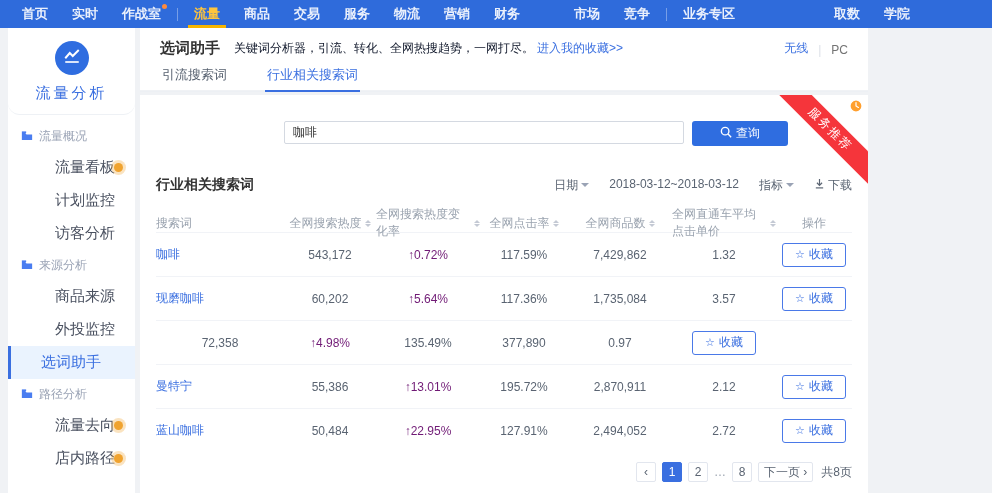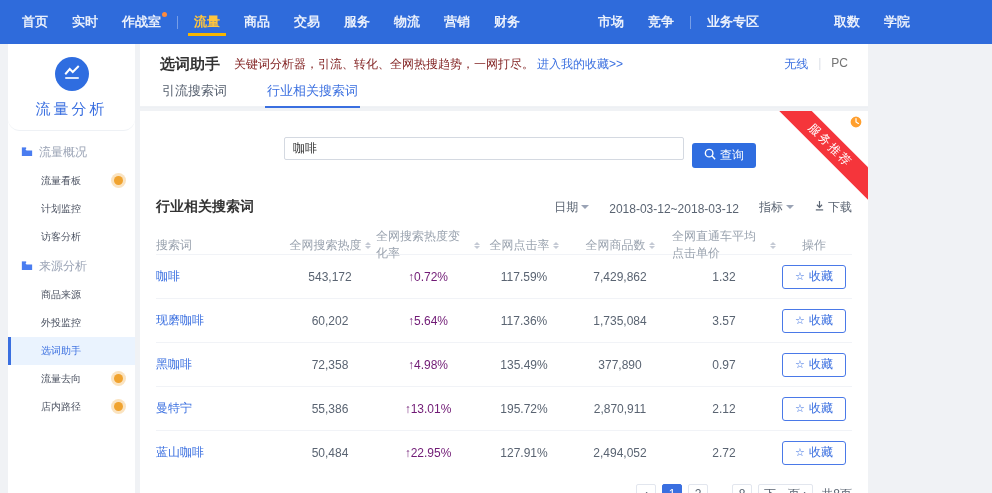--- a/index.html
+++ b/index.html
@@ -1,63 +1,63 @@
 <!DOCTYPE html>
 <html><head>
 <meta charset="utf-8">
 <style>
   * { margin:0; padding:0; box-sizing:border-box; }
   html,body { width:992px; height:493px; overflow:hidden; background:#f0f2f5;
     font-family:"Liberation Sans","DejaVu Sans",sans-serif; }
 
   
-  .nav { height:44px; background:#2f6bdb; display:flex; align-items:center;
+  .nav { height:28px; background:#2f6bdb; display:flex; align-items:center;
     padding-left:10px; padding-right:70px; font-size:13px; color:rgba(255,255,255,.9); }
   .nav-item { position:relative; height:28px; line-height:28px; margin:0 12px;
     cursor:pointer; white-space:nowrap; font-weight:bold; }
   .nav-item.active { color:#ffc53d; }
   .nav-item.active::after { content:""; position:absolute; left:-6px; right:-6px;
     bottom:0; height:3px; background:#f7b500; }
   .nav-divider { width:1px; height:13px; background:rgba(255,255,255,.35); margin:0 4px; }
   .nav-spacer { flex:1; }
   .nav-dot { position:absolute; top:4px; right:-6px; width:5px; height:5px;
     border-radius:50%; background:#ff8a3c; }
-  .gap-market { margin-left:66px; }
+  .gap-market { margin-left:42px; }
   .gap-data { margin-left:56px; }
 
   
   .layout { display:flex; height:465px; }
 
   
   .sidebar { flex:none; width:127px; margin-left:8px; background:#fff; overflow:hidden; }
   .logo-block { text-align:center; padding:13px 0 11px; border-bottom:1px solid #eef1f5;border-radius:12px; }
   .logo-circle { width:34px; height:34px; border-radius:50%; background:#2f6de0;
     margin:0 auto 9px; display:flex; align-items:center; justify-content:center; }
   .logo-title { color:#3a6fe0; font-size:15px; letter-spacing:3px; }
   .menu { padding:6px 0; }
   .menu-section { display:flex; align-items:center; gap:6px; padding:7px 0 6px 13px;
     color:#9aa3b5; font-size:12px; }
-  .menu-item { position:relative; padding:7px 0 7px 33px; font-size:10px;
-    color:#4a5160; cursor:pointer; display:flex; align-items:flex-end; }
+  .menu-item { position:relative; padding:7px 0 7px 47px; font-size:15px;
+    color:#4a5160; cursor:pointer; display:flex; align-items:center; }
   .menu-item.active { background:#eaf3fe; color:#3a6fe0; border-left:3px solid #3a6fe0;
     padding-left:30px; }
   .orange-badge { position:absolute; right:9px; width:15px; height:15px;
     border-radius:50%; background:rgba(240,163,47,.3); }
   .orange-badge::after { content:""; position:absolute; left:3px; top:3px; right:3px;
     bottom:3px; border-radius:50%; background:#f0a32f; }
 
   
   .main { flex:1; padding-left:5px; }
   .card { background:#fff; width:728px; }
   .header-card { height:62px; padding:0 20px; margin-bottom:5px; }
   .title-row { display:flex; align-items:center; height:34px; padding-top:6px; }
   .page-title { font-size:15px; font-weight:bold; color:#333; margin-right:14px; }
-  .page-desc { font-size:12px; color:#7f1d1d; }
+  .page-desc { font-size:12px; color:#0f172a; }
   .fav-link { font-size:12px; color:#3a6fe0; margin-left:3px; cursor:pointer; }
-  .device-toggle { margin-left:auto; display:flex; align-items:flex-start; gap:10px;
+  .device-toggle { margin-left:auto; display:flex; align-items:flex-end; gap:10px;
     font-size:12px; }
   .device-wireless { color:#3a6fe0; cursor:pointer; }
   .device-sep { color:#dde1e8; }
   .device-pc { color:#737373; cursor:pointer; }
   .tabs { display:flex; gap:36px; margin:0 -20px; padding:0 20px;
     border-bottom:1px solid #edf0f4; }
   .tab { font-size:13px; color:#555f6e; padding:4px 2px 7px; position:relative; cursor:pointer; }
   .tab.active { color:#3a6fe0; }
   .tab.active::after { content:""; position:absolute; left:0; right:0; bottom:-1px;
     height:2px; background:#3a6fe0; }
@@ -70,28 +70,28 @@
   .ribbon { position:absolute; top:23px; right:-42px; width:160px; height:23px;
     line-height:23px; background:#f5353b; color:#fff; font-size:12px; text-align:center;
     letter-spacing:2px; transform:rotate(45deg); cursor:pointer; }
   .clock { position:absolute; top:4px; right:5px; }
 
   
   .search-row { padding:26px 0 0 128px; display:flex; gap:8px; }
   .search-input { width:400px; height:23px; border:1px solid #d4d9e1; border-radius:2px;
     padding:0 8px; font-size:12px; color:#333; outline:none;
     font-family:"Liberation Sans","DejaVu Sans",sans-serif; }
-  .search-btn { height:25px; padding:0 12px; background:#2f6de0; color:#fff; border:none;
+  .search-btn { height:25px; padding:0 28px; background:#2f6de0; color:#fff; border:none;
     border-radius:3px; font-size:12px; display:flex; align-items:center; gap:4px;
-    cursor:pointer; font-family:inherit;margin-top:6px; }
+    cursor:pointer; font-family:inherit; }
 
   
   .section-row { display:flex; align-items:center; margin-top:30px; }
   .section-title { font-size:14px; font-weight:bold; color:#333; }
-  .section-controls { margin-left:auto; display:flex; align-items:flex-end; gap:20px;
+  .section-controls { margin-left:auto; display:flex; align-items:flex-start; gap:20px;
     font-size:12px; color:#5a6472; }
   .ctl { display:flex; align-items:center; gap:3px; cursor:pointer; }
   .caret { width:0; height:0; border:4px solid transparent; border-top-color:#9aa3b5;
     margin-top:4px; }
 
   
   .table { margin-top:12px; }
   .thead,.trow { display:grid; align-items:center;
     grid-template-columns:128px 92px 104px 88px 104px 104px 76px; }
   .thead { height:26px; font-size:12px; color:#9aa3af; }
@@ -187,20 +187,27 @@
       <div class="menu-item">
           <span>商品来源</span>
         </div>
       <div class="menu-item">
           <span>外投监控</span>
         </div>
       <div class="menu-item active">
           <span>选词助手</span>
         </div>
 
+      <div class="menu-section">
+        <span><svg width="12" height="11" viewBox="0 0 14 12">
+              <path d="M1 3 h4 l1.4 1.8 H13 v6.4 H1z" fill="#4a7df0"></path>
+              <path d="M1 1.2 h5 v2 H1z" fill="#4a7df0"></path>
+            </svg></span>
+        <span>路径分析</span>
+      </div>
       <div class="menu-item">
           <span>流量去向</span>
           <span class="orange-badge"></span>
         </div>
       <div class="menu-item">
           <span>店内路径</span>
           <span class="orange-badge"></span>
         </div>
 
       <div class="menu-section">
@@ -338,21 +345,20 @@
           <span class="cell">1,735,084</span>
           <span class="cell">3.57</span>
           <span class="cell">
               <button class="collect-btn">
                 <span class="star">☆</span>
                 <span>收藏</span>
               </button>
             </span>
         </div>
         <div class="trow">
-          <span class="cell kw">黑咖啡</span>
           <span class="cell">72,358</span>
           <span class="cell change">↑4.98%</span>
           <span class="cell">135.49%</span>
           <span class="cell">377,890</span>
           <span class="cell">0.97</span>
           <span class="cell">
               <button class="collect-btn">
                 <span class="star">☆</span>
                 <span>收藏</span>
               </button>

